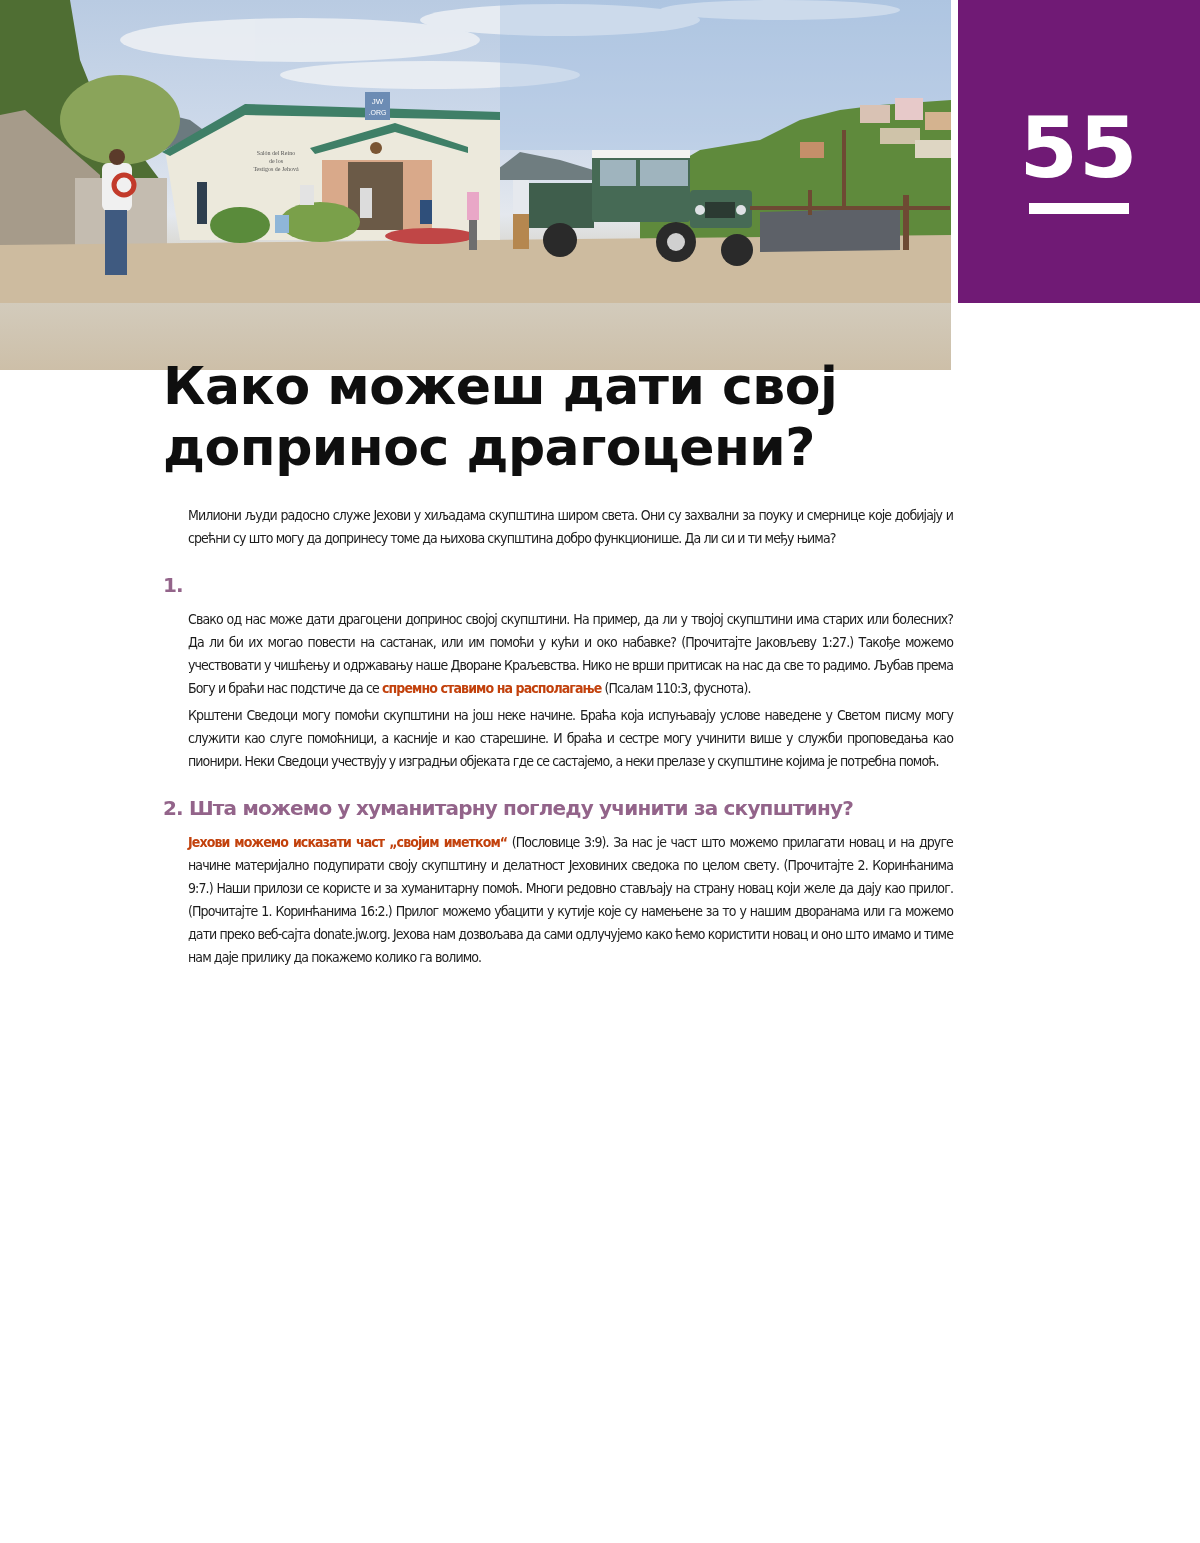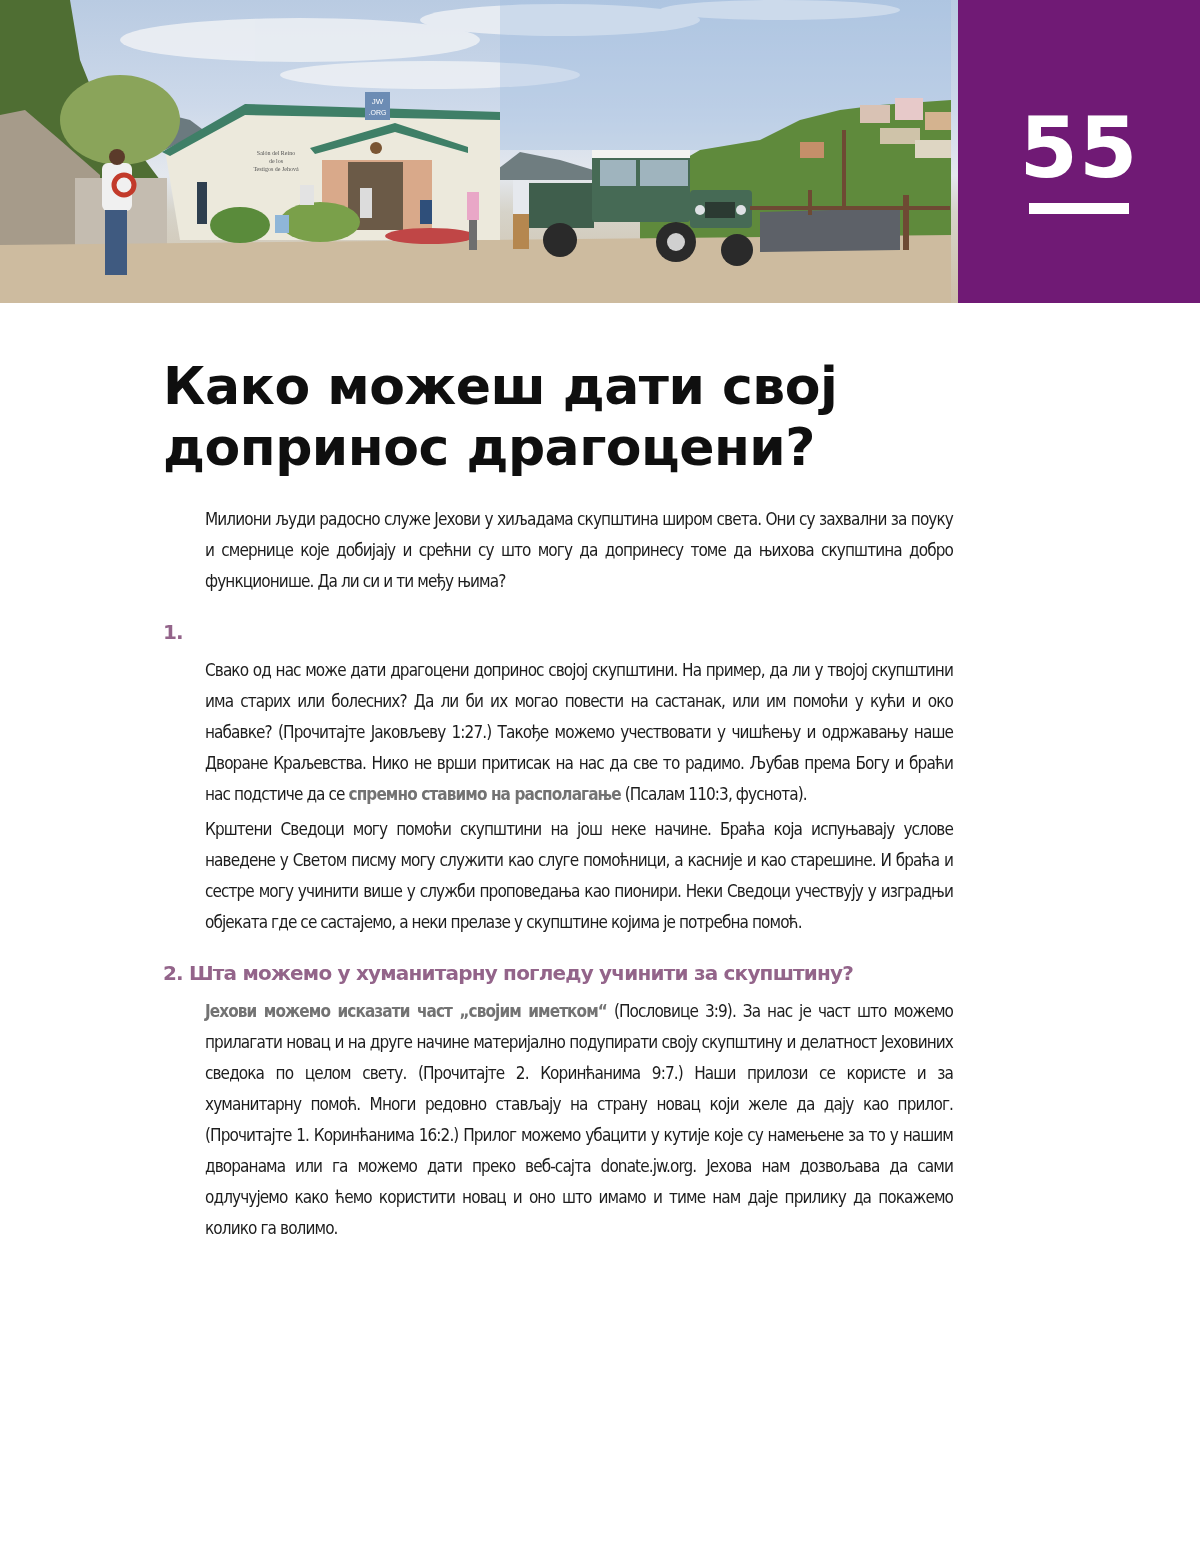--- a/index.html
+++ b/index.html
@@ -1,41 +1,41 @@
 <!DOCTYPE html>
 <html><head>
 <meta charset="utf-8">
 <style>
   html, body { margin: 0; padding: 0; background: #ffffff; }
   body { width: 1200px; height: 1543px; position: relative; overflow: hidden;
          font-family: "Liberation Sans", "DejaVu Sans", sans-serif; color: #1a1a1a; }
 
   
-  .hero { position: absolute; left: 0; top: 0; width: 951px; height: 303px; overflow: hidden;
-          background: linear-gradient(180deg, #b9cbe2 0%, #cdd9ea 35%, #e4e8ee 58%, #d6d3c9 70%, #cdbfa8 100%); padding-left: 31px; }
+  .hero { position: absolute; left: 0; top: 0; width: 951px; height: 370px; overflow: hidden;
+          background: linear-gradient(180deg, #b9cbe2 0%, #cdd9ea 35%, #e4e8ee 58%, #d6d3c9 70%, #cdbfa8 100%); }
   .hero svg { position: absolute; left: 0; top: 0; width: 951px; height: 303px; display: block; }
   .chapter-box { position: absolute; left: 958px; top: 0; width: 242px; height: 303px; background: #701a75; }
   .chapter-number { position: absolute; left: 0; right: 0; top: 100px; text-align: center; color: #ffffff;
                     font-family: "DejaVu Sans", sans-serif; font-weight: bold; font-size: 84px; line-height: 96px; letter-spacing: 1px; }
   .chapter-rule { position: absolute; left: 71px; top: 203px; width: 100px; height: 11px; background: #ffffff; }
 
   
   .title { position: absolute; left: 163px; top: 356px; width: 800px; margin: 0;
            font-family: "DejaVu Sans", sans-serif; font-weight: bold; font-size: 52px; line-height: 61px;
            color: #0f0f0f; letter-spacing: -0.5px; }
 
   
   .content { position: absolute; left: 163px; top: 504px; width: 790px; }
-  .para { margin: 0 0 4px 42px; font-size: 17px; line-height: 31px; text-align: justify; color: #1d1d1d;
+  .para { margin: 0 0 4px 25px; font-size: 14px; line-height: 23px; text-align: justify; color: #1d1d1d;
           font-family: "DejaVu Sans", sans-serif; font-stretch: condensed; letter-spacing: -0.9px; word-spacing: 0px; }
   .intro { margin-bottom: 0; }
   .question { margin: 22px 0 10px 0; color: #93648a; font-weight: bold; font-size: 20px; line-height: 26px;
               font-family: "DejaVu Sans", sans-serif; letter-spacing: -0.8px; display: flex; gap: 6px; }
   .question .qnum { flex: none; }
-  b { font-weight: bold; color: #737373; }
+  b { font-weight: bold; color: #c2410c; }
 </style>
 </head>
 <body>
 
 <div class="hero">
   <svg viewBox="0 0 951 303">
 
     <g fill="#eef1f5" opacity="0.85">
       <ellipse cx="300" cy="40" rx="180" ry="22"></ellipse>
       <ellipse cx="560" cy="20" rx="140" ry="16"></ellipse>

